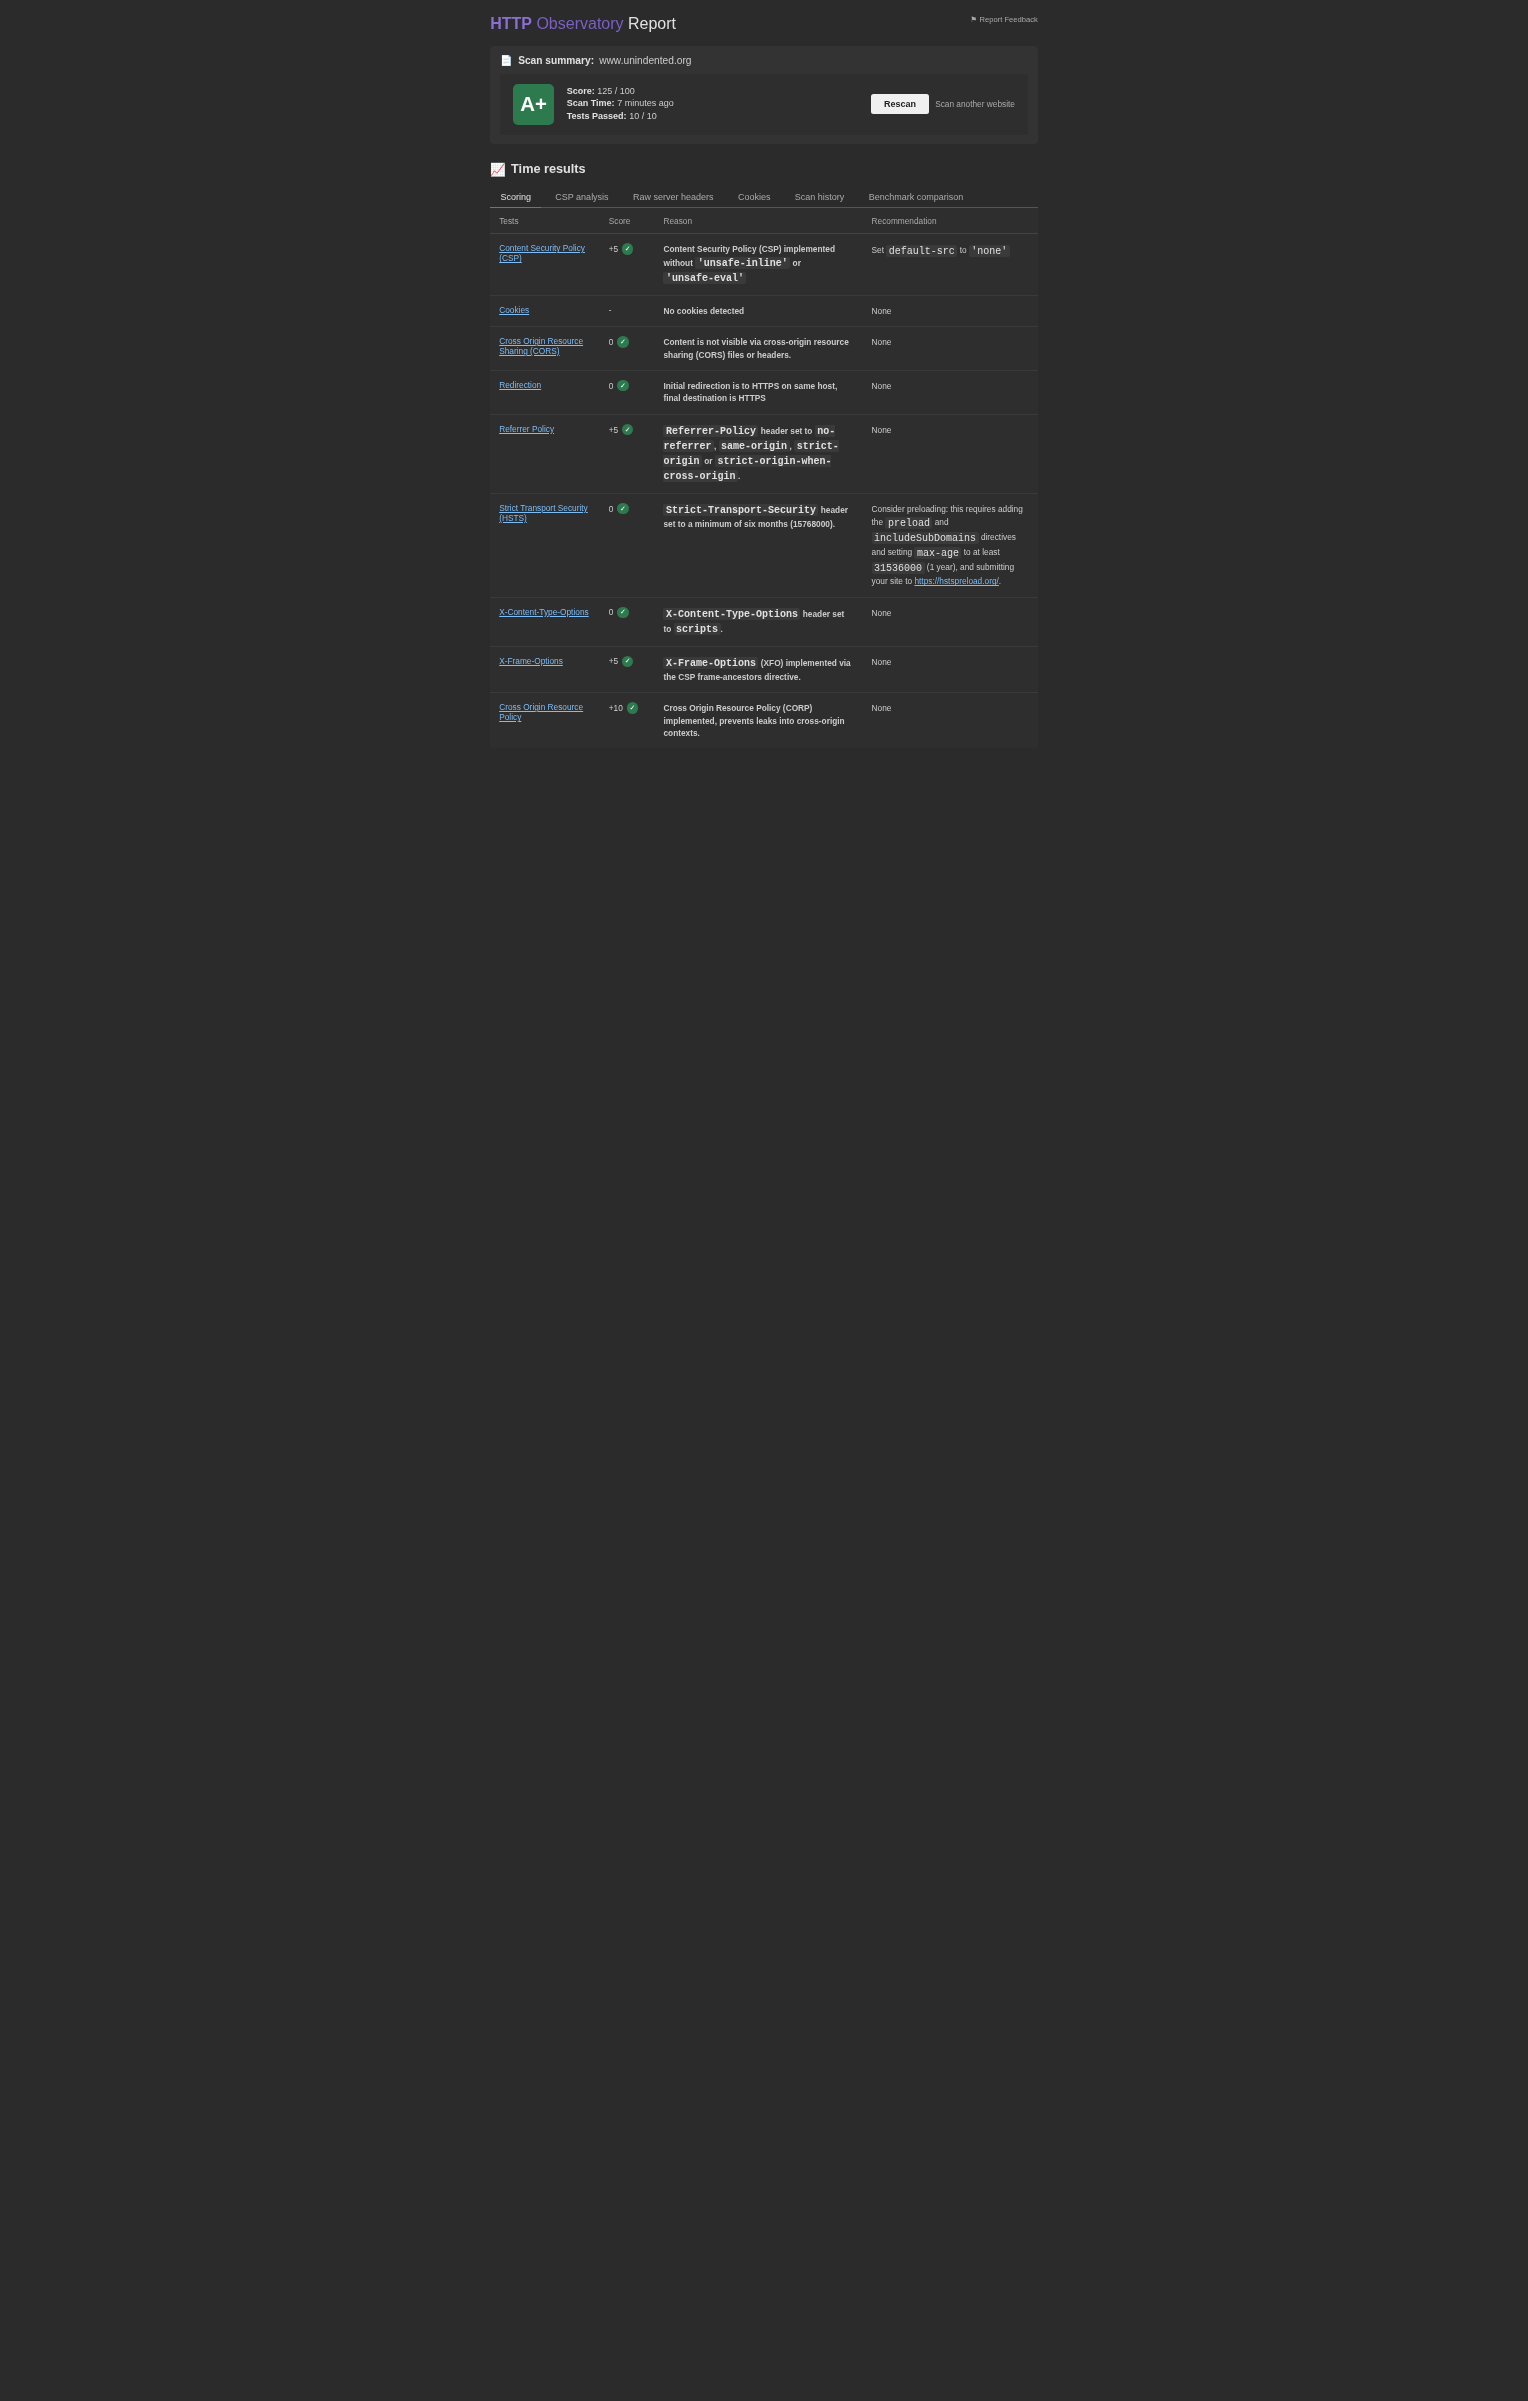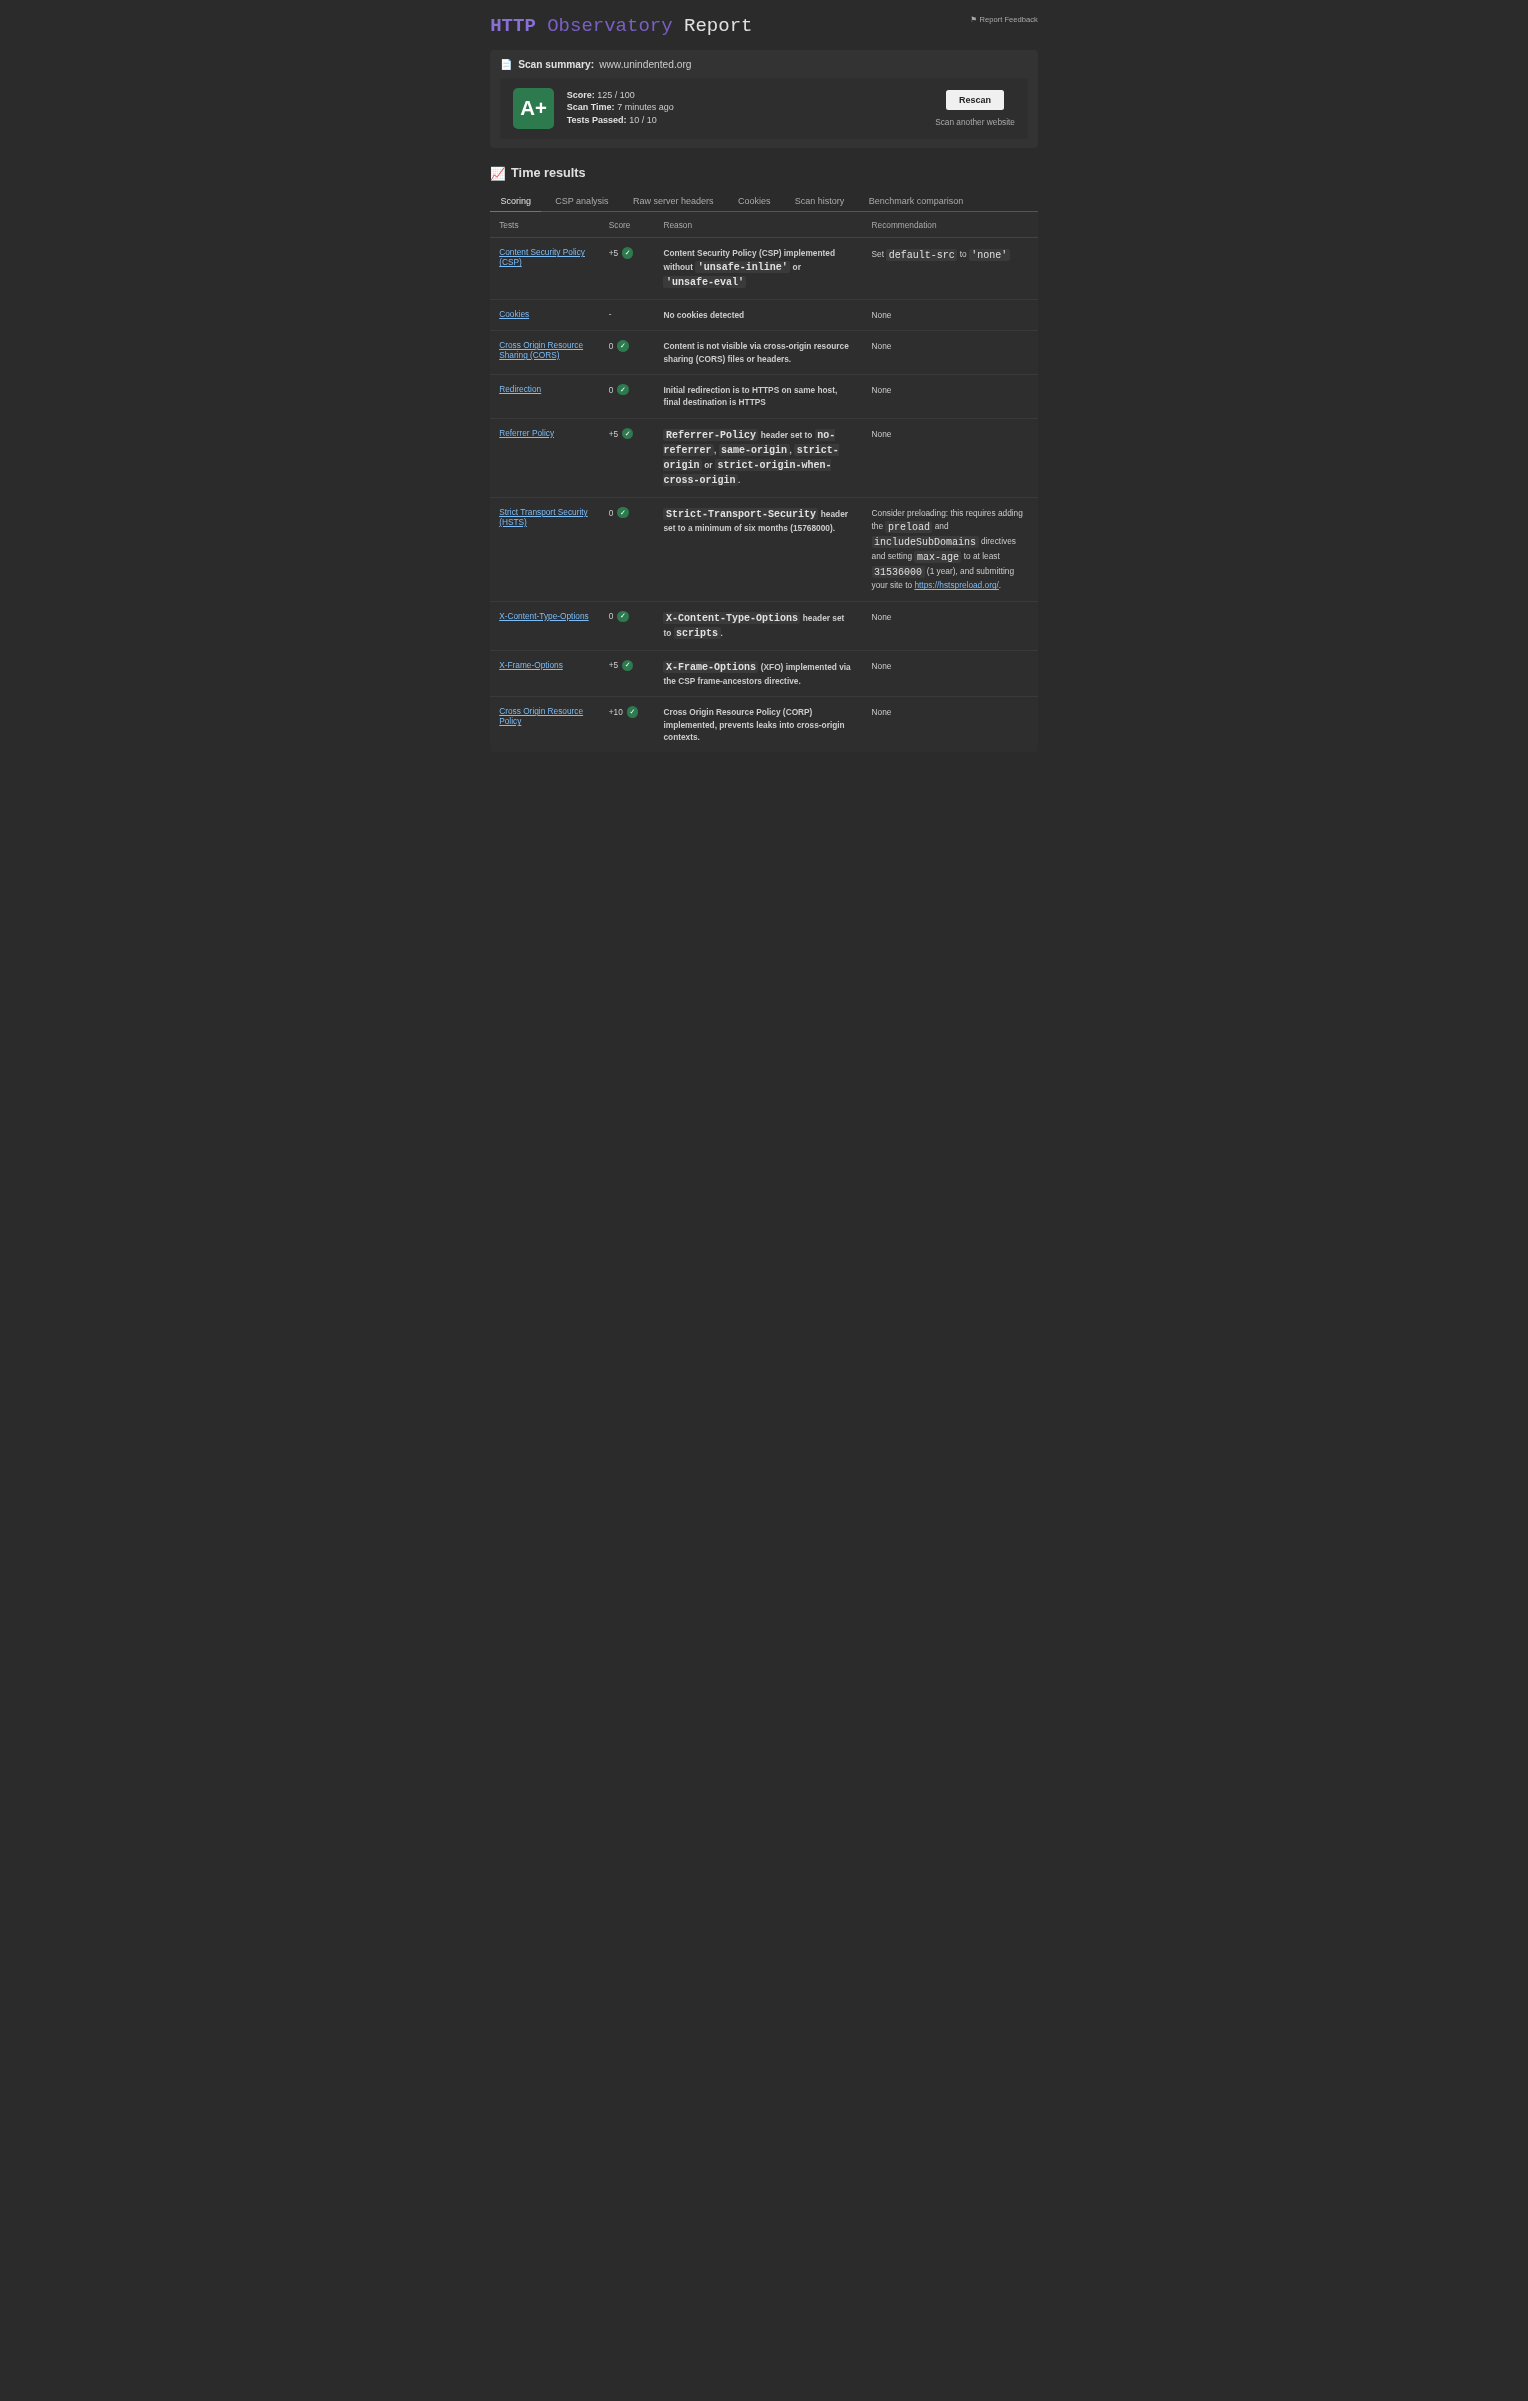--- a/index.html
+++ b/index.html
@@ -16,23 +16,22 @@
       padding: 15.3px 12.7px 25.5px 12.7px;
     }
     
     .header {
       display: flex;
       justify-content: space-between;
       align-items: flex-start;
       margin-bottom: 12.7px;
     }
     .header-title {
-      font-size: 19px;
+      font-size: 16px;
       font-weight: 300;
-      font-family: Liberation Mono, monospace;
     }
     .header-title .http {
       color: #8a6fd4;
       font-weight: 700;
     }
     .header-title .observatory {
       color: #7b5fc4;
       font-weight: 400;
     }
     .header-title .report {
@@ -98,21 +97,21 @@
       margin-bottom: 2.5px;
       font-size: 9px;
       color: #ccc;
     }
     .scan-meta-row .label {
       font-weight: 600;
       color: #e0e0e0;
     }
     .scan-actions {
       display: flex;
-      flex-direction: column;
+      flex-direction: row;
       align-items: center;
       gap: 6.4px;
     }
     .rescan-btn {
       background: #f0f0f0;
       color: #222;
       border: none;
       border-radius: 2.5px;
       padding: 5.1px 12.7px;
       font-size: 9px;

